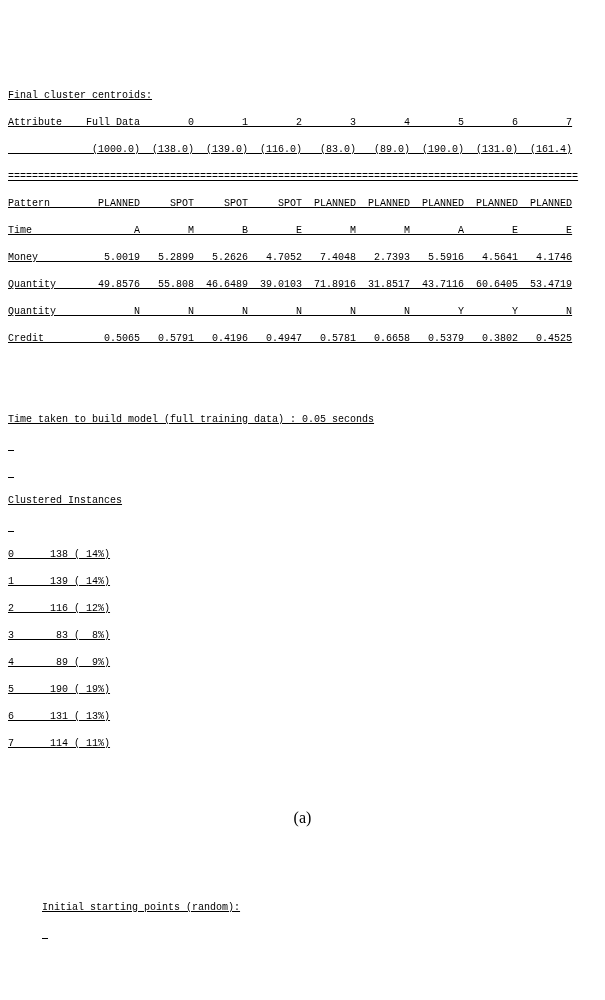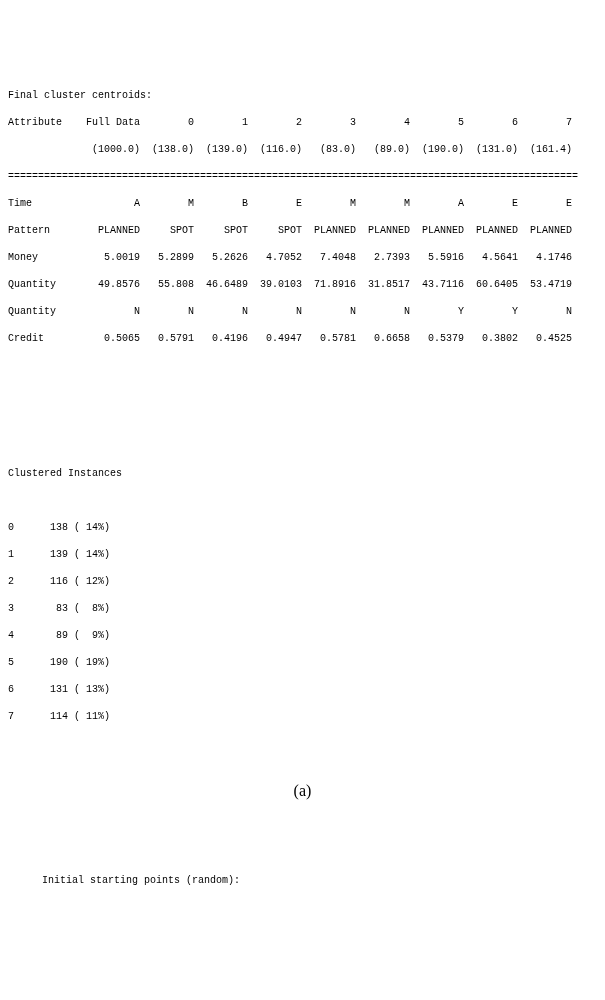--- a/index.html
+++ b/index.html
@@ -7,20 +7,21 @@
     padding: 8px;
     background: #fff;
     font-family: 'Courier New', monospace;
     font-size: 10px;
     color: #000;
     white-space: pre;
     line-height: 1.35;
   }
   .block {
     margin-bottom: 6px;
+    text-decoration: underline;
   }
   .caption {
     font-family: 'Times New Roman', serif;
     font-size: 16px;
     text-align: center;
     white-space: normal;
     margin: 10px 0 18px 0;
   }
   .section-b {
     padding-left: 34px;
@@ -30,30 +31,31 @@
 <body>
 
 
 
 
 <div class="block">
 <div>Final cluster centroids:</div>
 <div>Attribute    Full Data        0        1        2        3        4        5        6        7</div>
 <div>              (1000.0)  (138.0)  (139.0)  (116.0)   (83.0)   (89.0)  (190.0)  (131.0)  (161.4)</div>
 <div>===============================================================================================</div>
+<div>Pattern        PLANNED     SPOT     SPOT     SPOT  PLANNED  PLANNED  PLANNED  PLANNED  PLANNED</div>
 <div>Time                 A        M        B        E        M        M        A        E        E</div>
-<div>Pattern        PLANNED     SPOT     SPOT     SPOT  PLANNED  PLANNED  PLANNED  PLANNED  PLANNED</div>
 <div>Money           5.0019   5.2899   5.2626   4.7052   7.4048   2.7393   5.5916   4.5641   4.1746</div>
 <div>Quantity       49.8576   55.808  46.6489  39.0103  71.8916  31.8517  43.7116  60.6405  53.4719</div>
 <div>Quantity             N        N        N        N        N        N        Y        Y        N</div>
 <div>Credit          0.5065   0.5791   0.4196   0.4947   0.5781   0.6658   0.5379   0.3802   0.4525</div>
 <div>
 
 
 </div>
+<div>Time taken to build model (full training data) : 0.05 seconds</div>
 <div> </div>
 <div> </div>
 <div>Clustered Instances</div>
 <div> </div>
 <div>0      138 ( 14%)</div>
 <div>1      139 ( 14%)</div>
 <div>2      116 ( 12%)</div>
 <div>3       83 (  8%)</div>
 <div>4       89 (  9%)</div>
 <div>5      190 ( 19%)</div>

